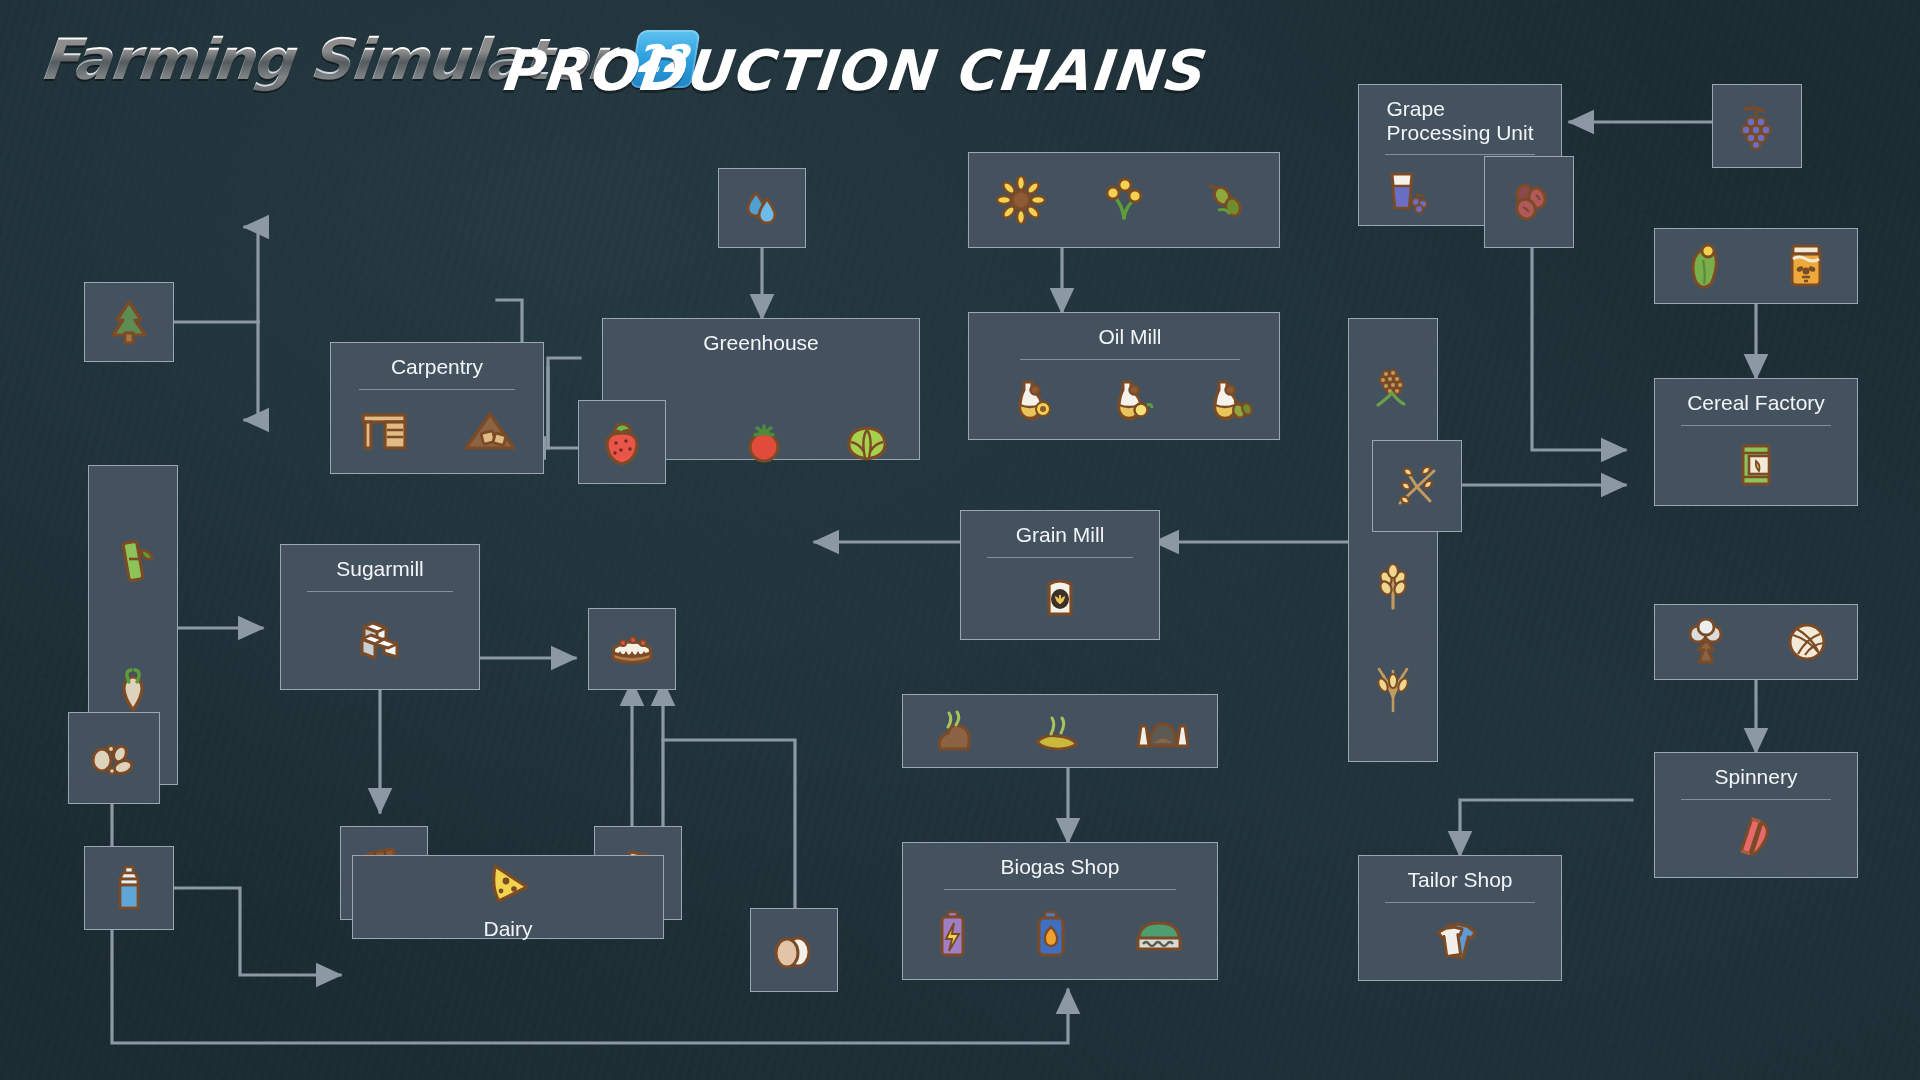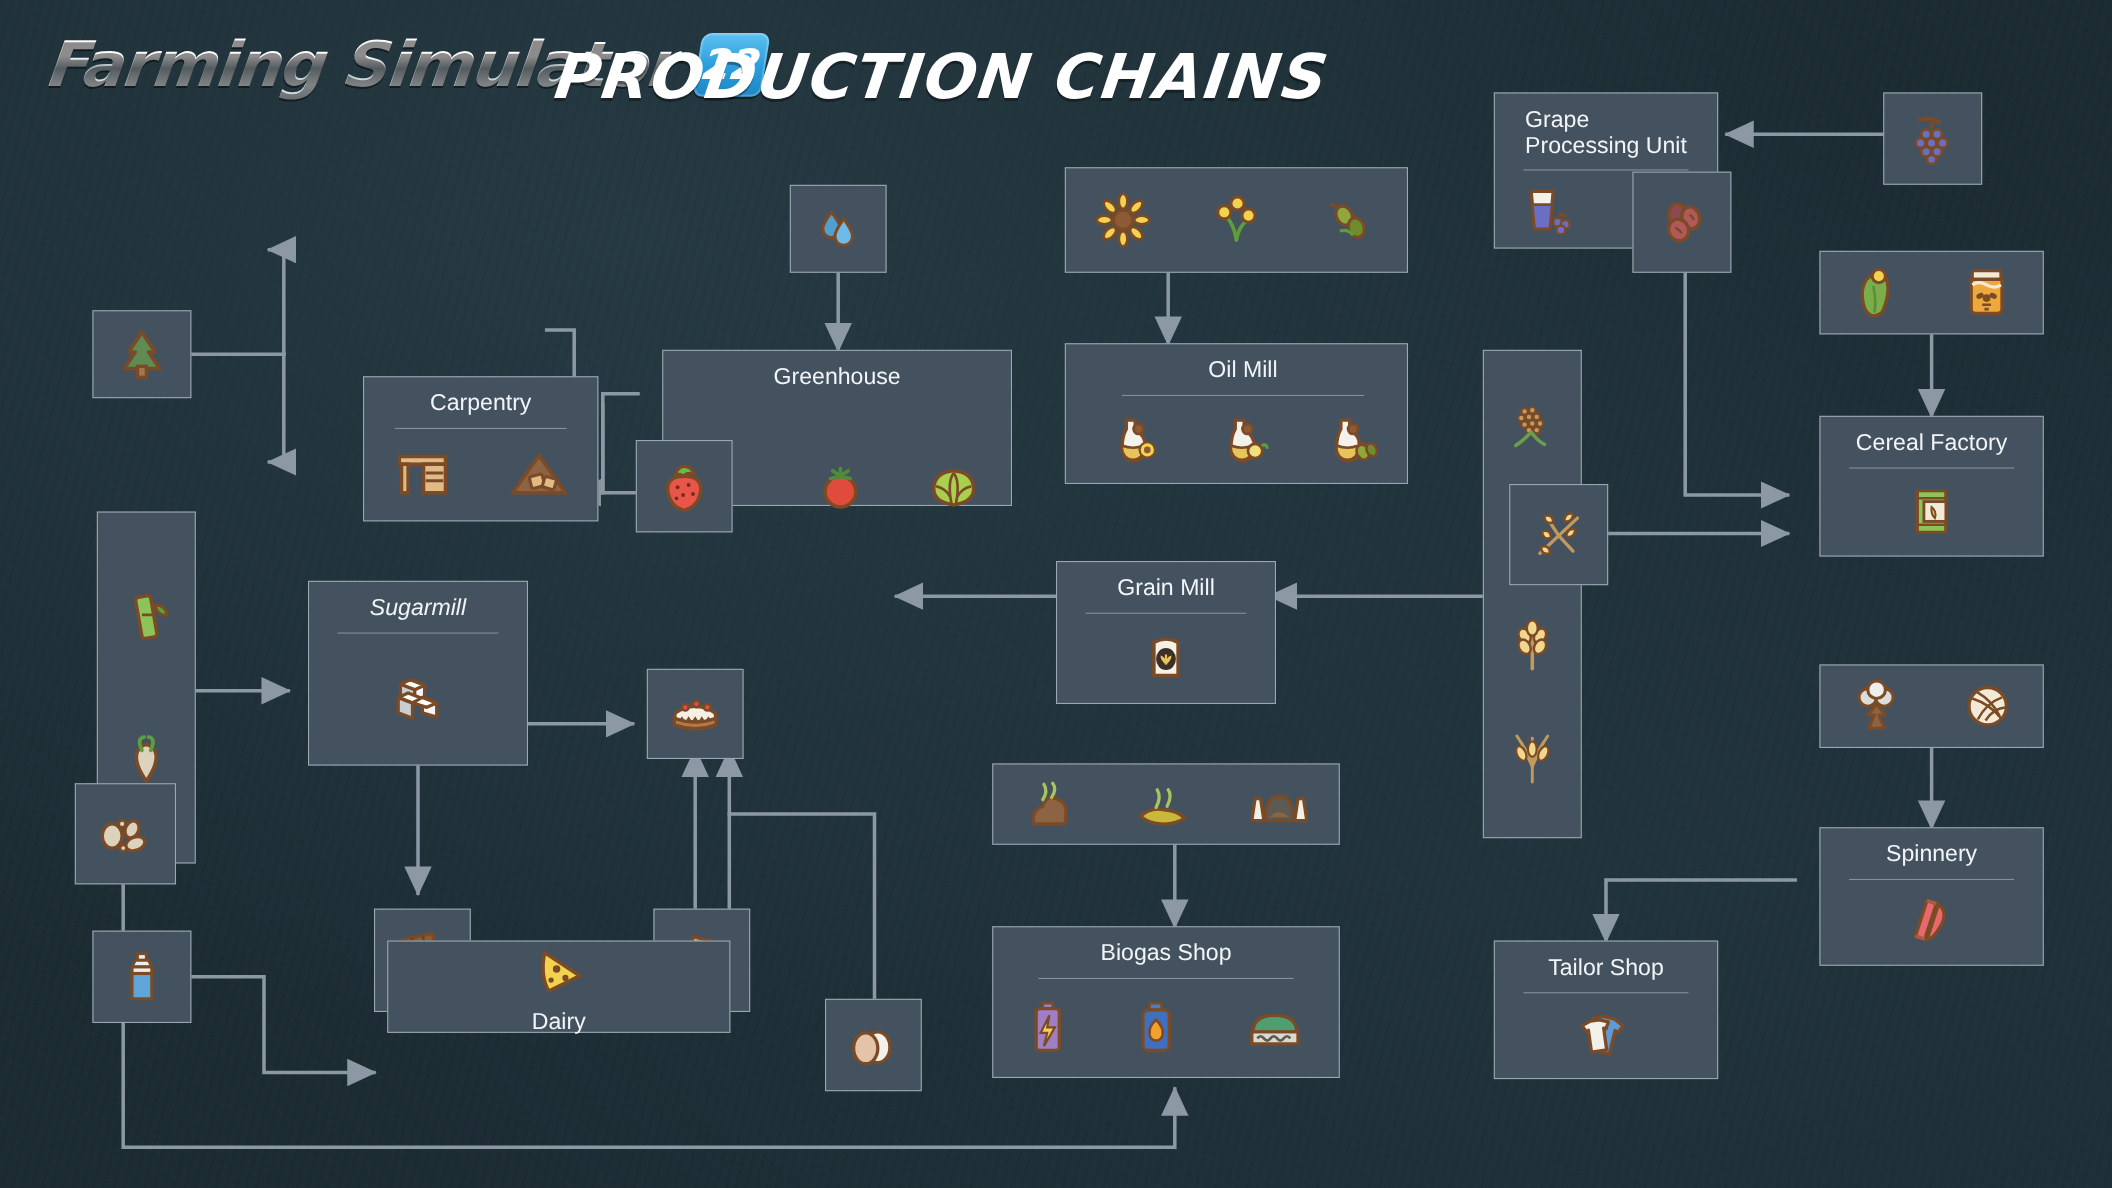--- a/index.html
+++ b/index.html
@@ -224,21 +224,21 @@
         <ellipse cx="14" cy="24" rx="9" ry="11" fill="#ddd2bb" stroke="#7a4b26" stroke-width="3"></ellipse>
         <ellipse cx="32" cy="18" rx="6" ry="8" fill="#ddd2bb" stroke="#7a4b26" stroke-width="3" transform="rotate(25 32 18)"></ellipse>
         <ellipse cx="35" cy="31" rx="9" ry="6" fill="#ddd2bb" stroke="#7a4b26" stroke-width="3" transform="rotate(-20 35 31)"></ellipse>
         <circle cx="23" cy="13" r="3.2" fill="#ddd2bb" stroke="#7a4b26" stroke-width="2.6"></circle>
         <circle cx="24" cy="35" r="3" fill="#ddd2bb" stroke="#7a4b26" stroke-width="2.6"></circle>
       </svg>
         </span>
     </div>
   </div>
 
-  <div class="node t-top" style="left:280px; top:528px; width:200px; height:168px;font-style:italic;">
+  <div class="node t-top" style="left:280px; top:544px; width:200px; height:146px;">
     <div class="node-title">Sugarmill</div>
     <div class="node-rule"></div>
     <div class="icon-row">
       <span class="ico">
           <svg width="54" height="46" viewBox="0 0 54 46">
         <path d="M20 6 L33 11 L33 25 L20 20 Z" fill="#f4f6f7" stroke="#7a4b26" stroke-width="3" stroke-linejoin="round"></path>
         <path d="M20 6 L33 11 L24 15 L11 10 Z" fill="#ffffff" stroke="#7a4b26" stroke-width="3" stroke-linejoin="round"></path>
         <path d="M11 10 L24 15 L24 29 L11 24 Z" fill="#c9ced3" stroke="#7a4b26" stroke-width="3" stroke-linejoin="round"></path>
         <path d="M9 22 L22 27 L22 41 L9 36 Z" fill="#c9ced3" stroke="#7a4b26" stroke-width="3" stroke-linejoin="round"></path>
         <path d="M9 22 L22 27 L31 23 L18 18 Z" fill="#ffffff" stroke="#7a4b26" stroke-width="3" stroke-linejoin="round"></path>

